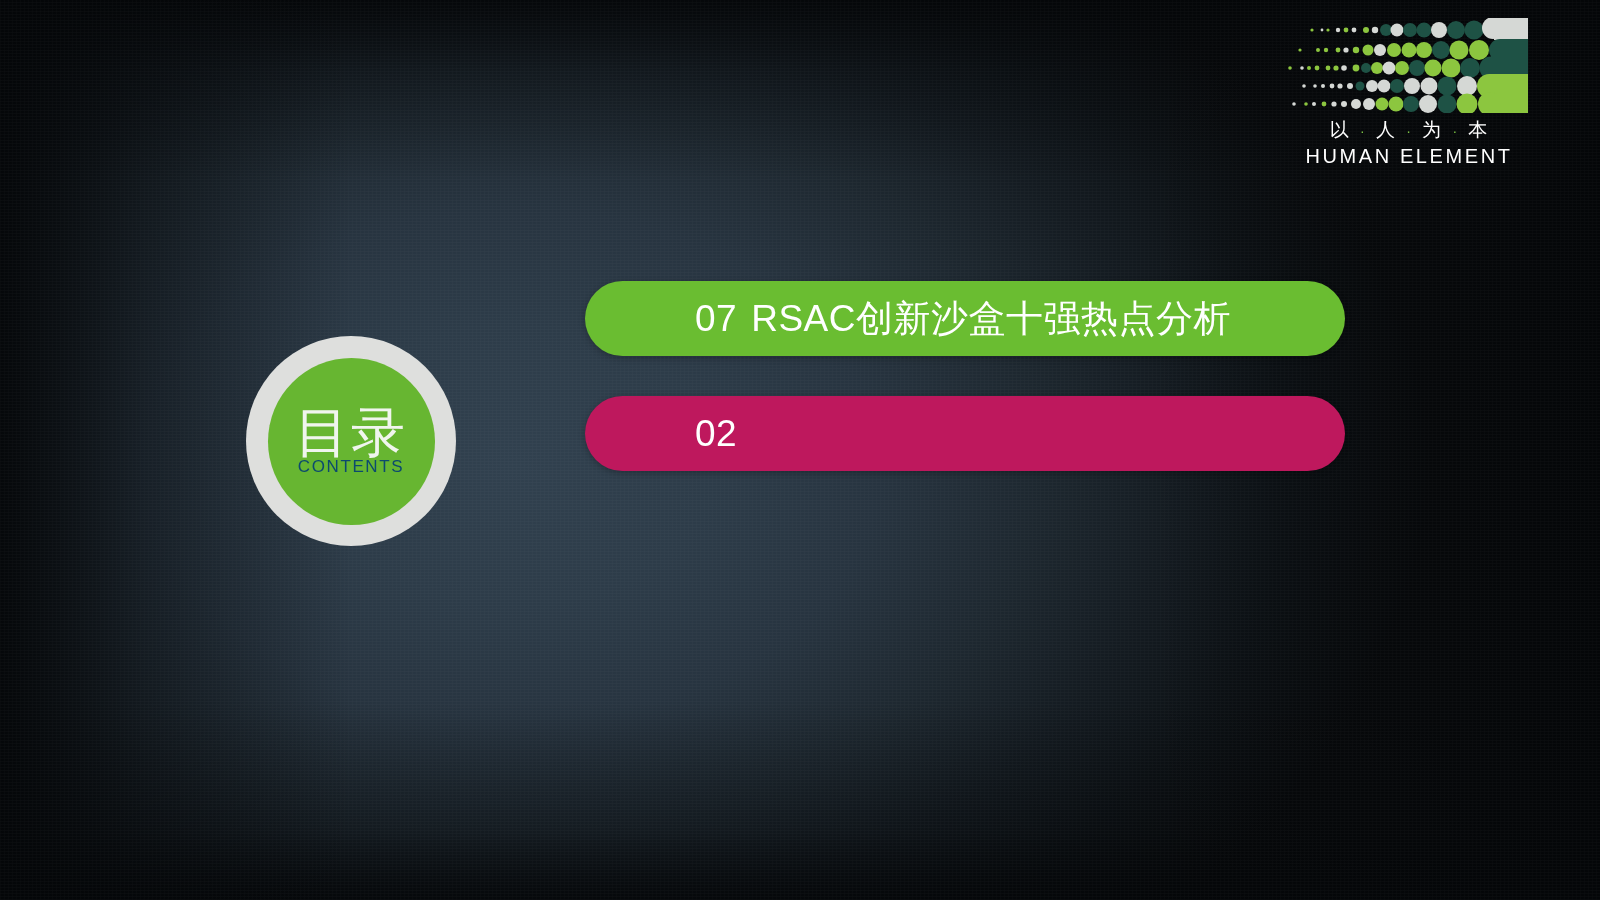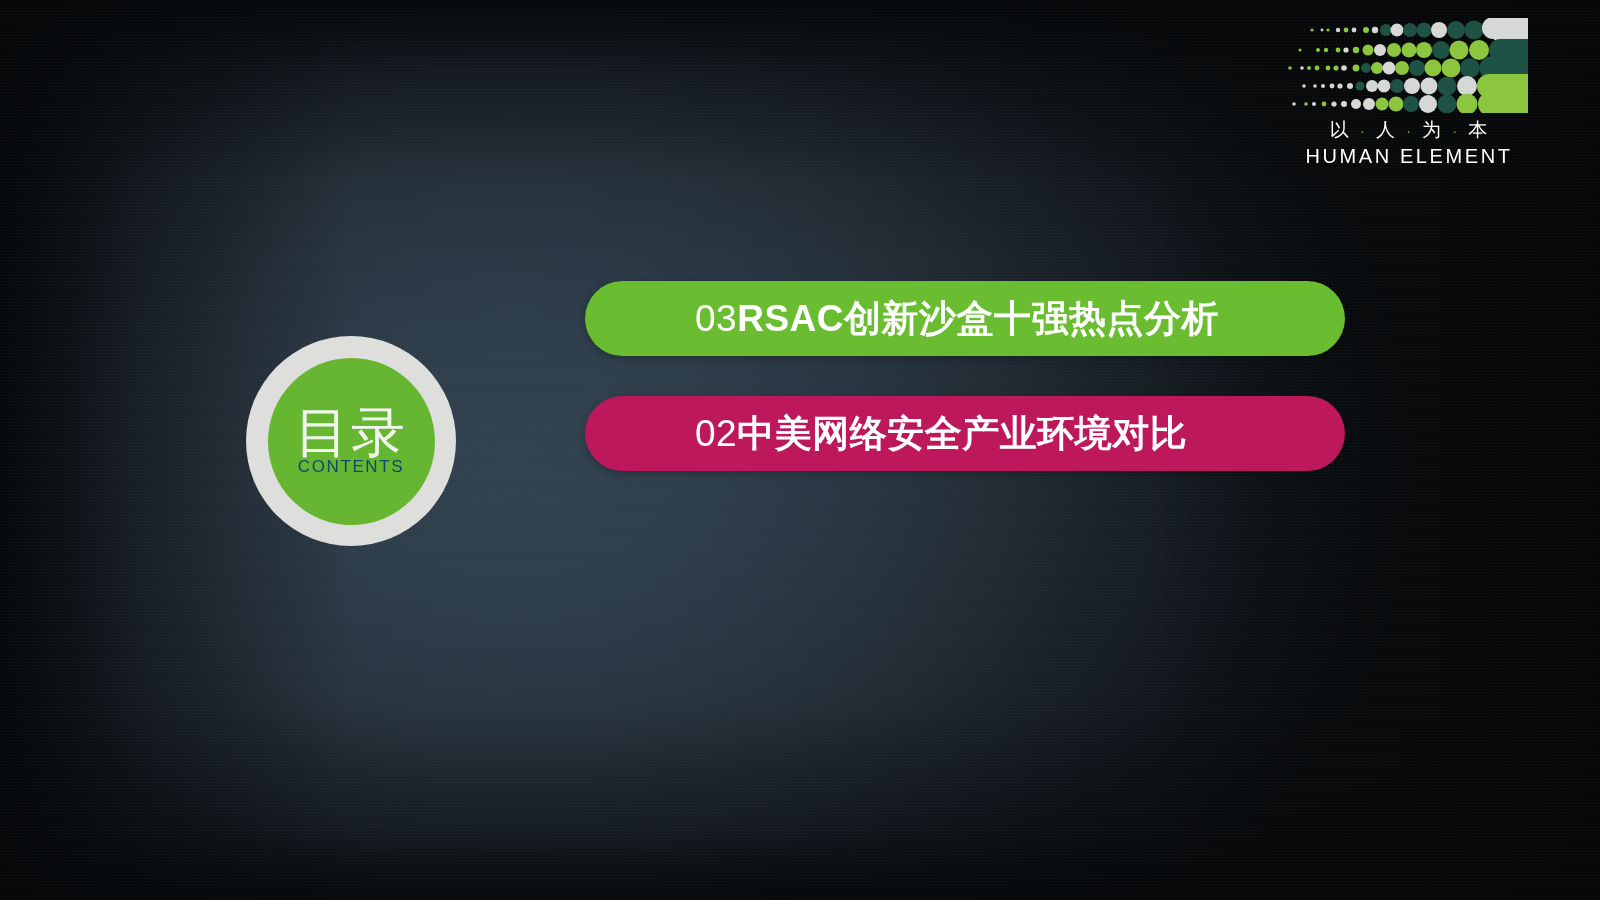--- a/index.html
+++ b/index.html
@@ -118,21 +118,22 @@
     font-size: 37px;
     line-height: 40px;
     margin-left: 110px;
     font-weight: 400;
     letter-spacing: 0.5px;
   }
   .agenda-text {
     color: #ffffff;
     font-size: 37px;
     line-height: 40px;
-    font-weight: 700;
+    margin-left: 14px;
+    font-weight: 400;
     letter-spacing: 0.5px;
   }
 
   
   .logo {
     position: absolute;
     left: 1284px;
     top: 18px;
     width: 244px;
     height: 150px;
@@ -185,27 +186,26 @@
   <div class="contents-circle">
     <div class="contents-inner">
       <div class="contents-cn">目录</div>
       <div class="contents-en">CONTENTS</div>
     </div>
   </div>
 
   <div class="agenda">
 
     <div class="agenda-bar green">
-      <span class="agenda-num">03</span>
+      <span class="agenda-num">07</span>
       <span class="agenda-text">RSAC创新沙盒十强热点分析</span>
     </div>
 
     <div class="agenda-bar dark">
       <span class="agenda-num">02</span>
-      <span class="agenda-text">中美网络安全产业环境对比</span>
     </div>
 
 
   </div>
 
   <div class="logo">
     <svg class="logo-dots" viewBox="0 0 244 95">
       <g>
 
         <circle cx="28" cy="12" r="1.6" fill="#8CC63F"></circle>

